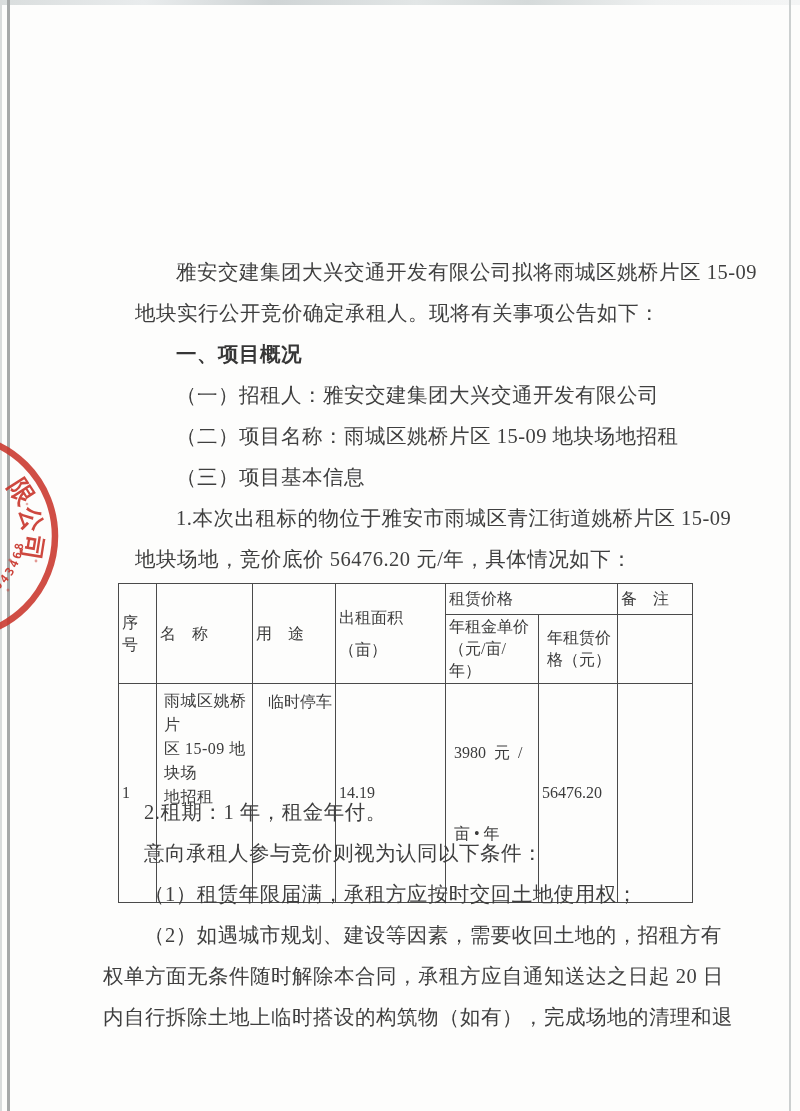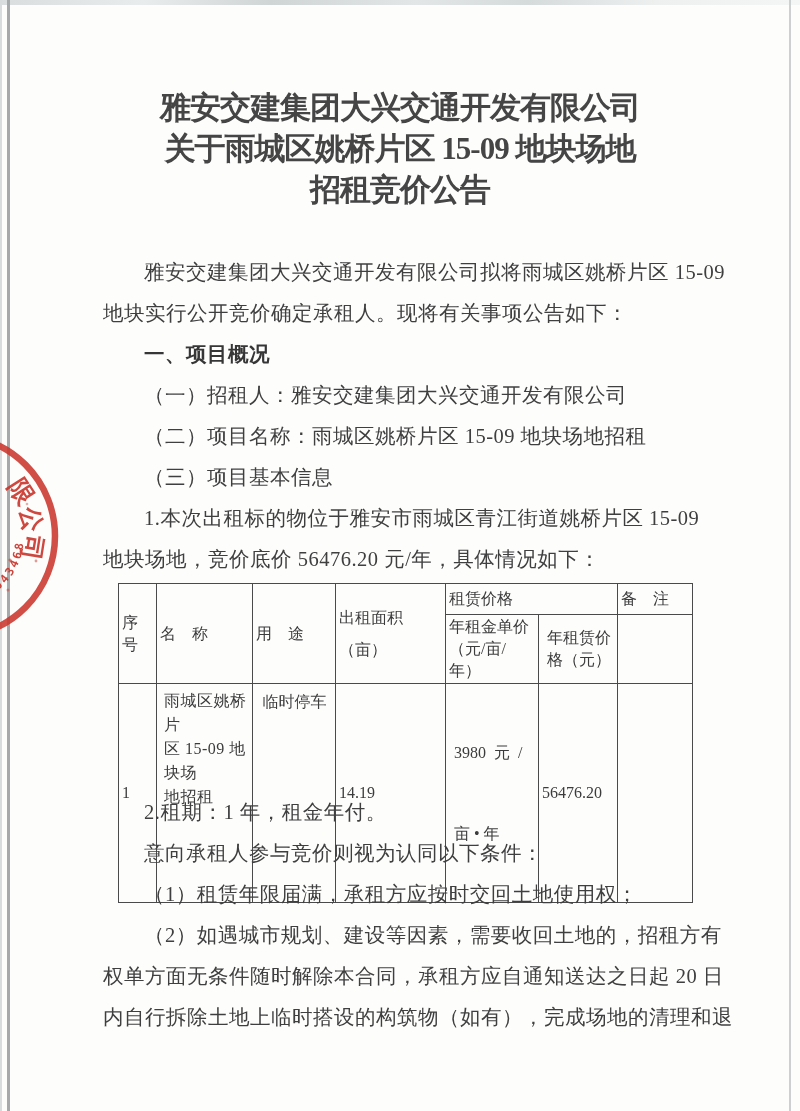--- a/index.html
+++ b/index.html
@@ -17,21 +17,21 @@
   .edge-left-outer{position:absolute;top:0;left:0;width:2px;height:1111px;background:#d9dcdc;}
   .edge-left{position:absolute;top:0;left:7px;width:3px;height:1111px;background:#a6a9a9;}
   .edge-right{position:absolute;top:0;left:789px;width:2px;height:1111px;background:#ccd0d0;}
 
   
   .title-block{position:absolute;top:87px;left:0;width:800px;text-align:center;}
   .title-line{font-size:31px;line-height:41px;font-weight:600;color:#454545;letter-spacing:-1px;}
 
   
   .text-block{position:absolute;left:103px;width:600px;}
-  .block1{top:252px;}
+  .block1{top:252px;margin-left:32px;}
   .block2{top:792px;}
   .ln{font-size:20.5px;line-height:41px;letter-spacing:0.5px;color:#3f3f3f;white-space:nowrap;}
   .indent{text-indent:2em;}
   .bold{font-weight:700;color:#363636;}
 
   
   .info-table{
     position:absolute;top:583px;left:118px;
     border-collapse:collapse;table-layout:fixed;
     font-size:16px;color:#3c3c3c;
@@ -39,21 +39,21 @@
   .info-table td{
     border:1.6px solid #4a4a4a;
     text-align:left;vertical-align:middle;
     padding:1px 3px;line-height:22px;overflow:hidden;
   }
   tr.hr1 td{height:28px;}
   tr.hr2 td{height:50px;}
   tr.dr  td{height:74px;}
   td.area-cell{line-height:32px;}
   td.name-cell{text-align:left;vertical-align:top;padding:5px 3px 3px 7px;letter-spacing:0.5px;line-height:24px;}
-  td.use-cell{text-align:center;vertical-align:top;padding:7px 3px 3px 4px;}
+  td.use-cell{text-align:right;vertical-align:top;padding:7px 3px 3px 4px;}
   td.unit-cell{text-align:left;padding-left:8px;line-height:27px;white-space:pre-wrap;}
   td.annual-cell{text-align:left;}
   .cell-line{white-space:pre-wrap;}
 
   
   .seal{position:absolute;top:440px;left:0;}
 </style>
 </head>
 <body>
 
@@ -80,25 +80,20 @@
       <text x="33" y="117" transform="rotate(99 33 108)">司</text>
     </g>
     <g fill="#c9352b">
       <circle cx="10" cy="120" r="1.6" opacity="0.55"></circle>
       <circle cx="36" cy="121" r="1.4" opacity="0.5"></circle>
       <circle cx="8" cy="150" r="1.5" opacity="0.45"></circle>
       <circle cx="27" cy="64" r="1.3" opacity="0.4"></circle>
     </g>
   </svg>
 
-  <div class="title-block">
-    <div class="title-line">雅安交建集团大兴交通开发有限公司</div>
-    <div class="title-line">关于雨城区姚桥片区 15-09 地块场地</div>
-    <div class="title-line">招租竞价公告</div>
-  </div>
 
   <div class="text-block block1">
     <div class="ln indent">雅安交建集团大兴交通开发有限公司拟将雨城区姚桥片区 15-09</div>
     <div class="ln">地块实行公开竞价确定承租人。现将有关事项公告如下：</div>
     <div class="ln indent bold">一、项目概况</div>
     <div class="ln indent">（一）招租人：雅安交建集团大兴交通开发有限公司</div>
     <div class="ln indent">（二）项目名称：雨城区姚桥片区 15-09 地块场地招租</div>
     <div class="ln indent">（三）项目基本信息</div>
     <div class="ln indent">1.本次出租标的物位于雅安市雨城区青江街道姚桥片区 15-09</div>
     <div class="ln">地块场地，竞价底价 56476.20 元/年，具体情况如下：</div>

